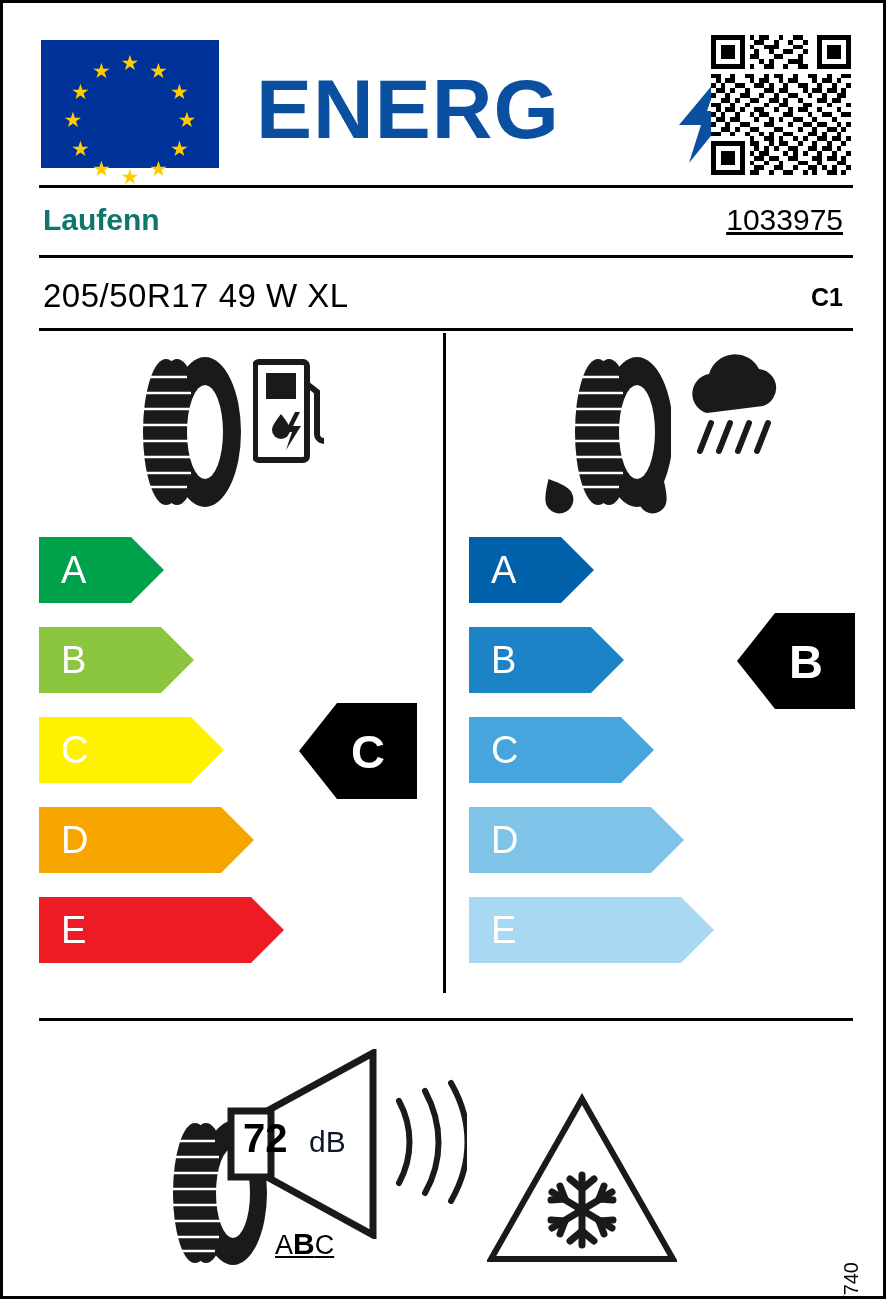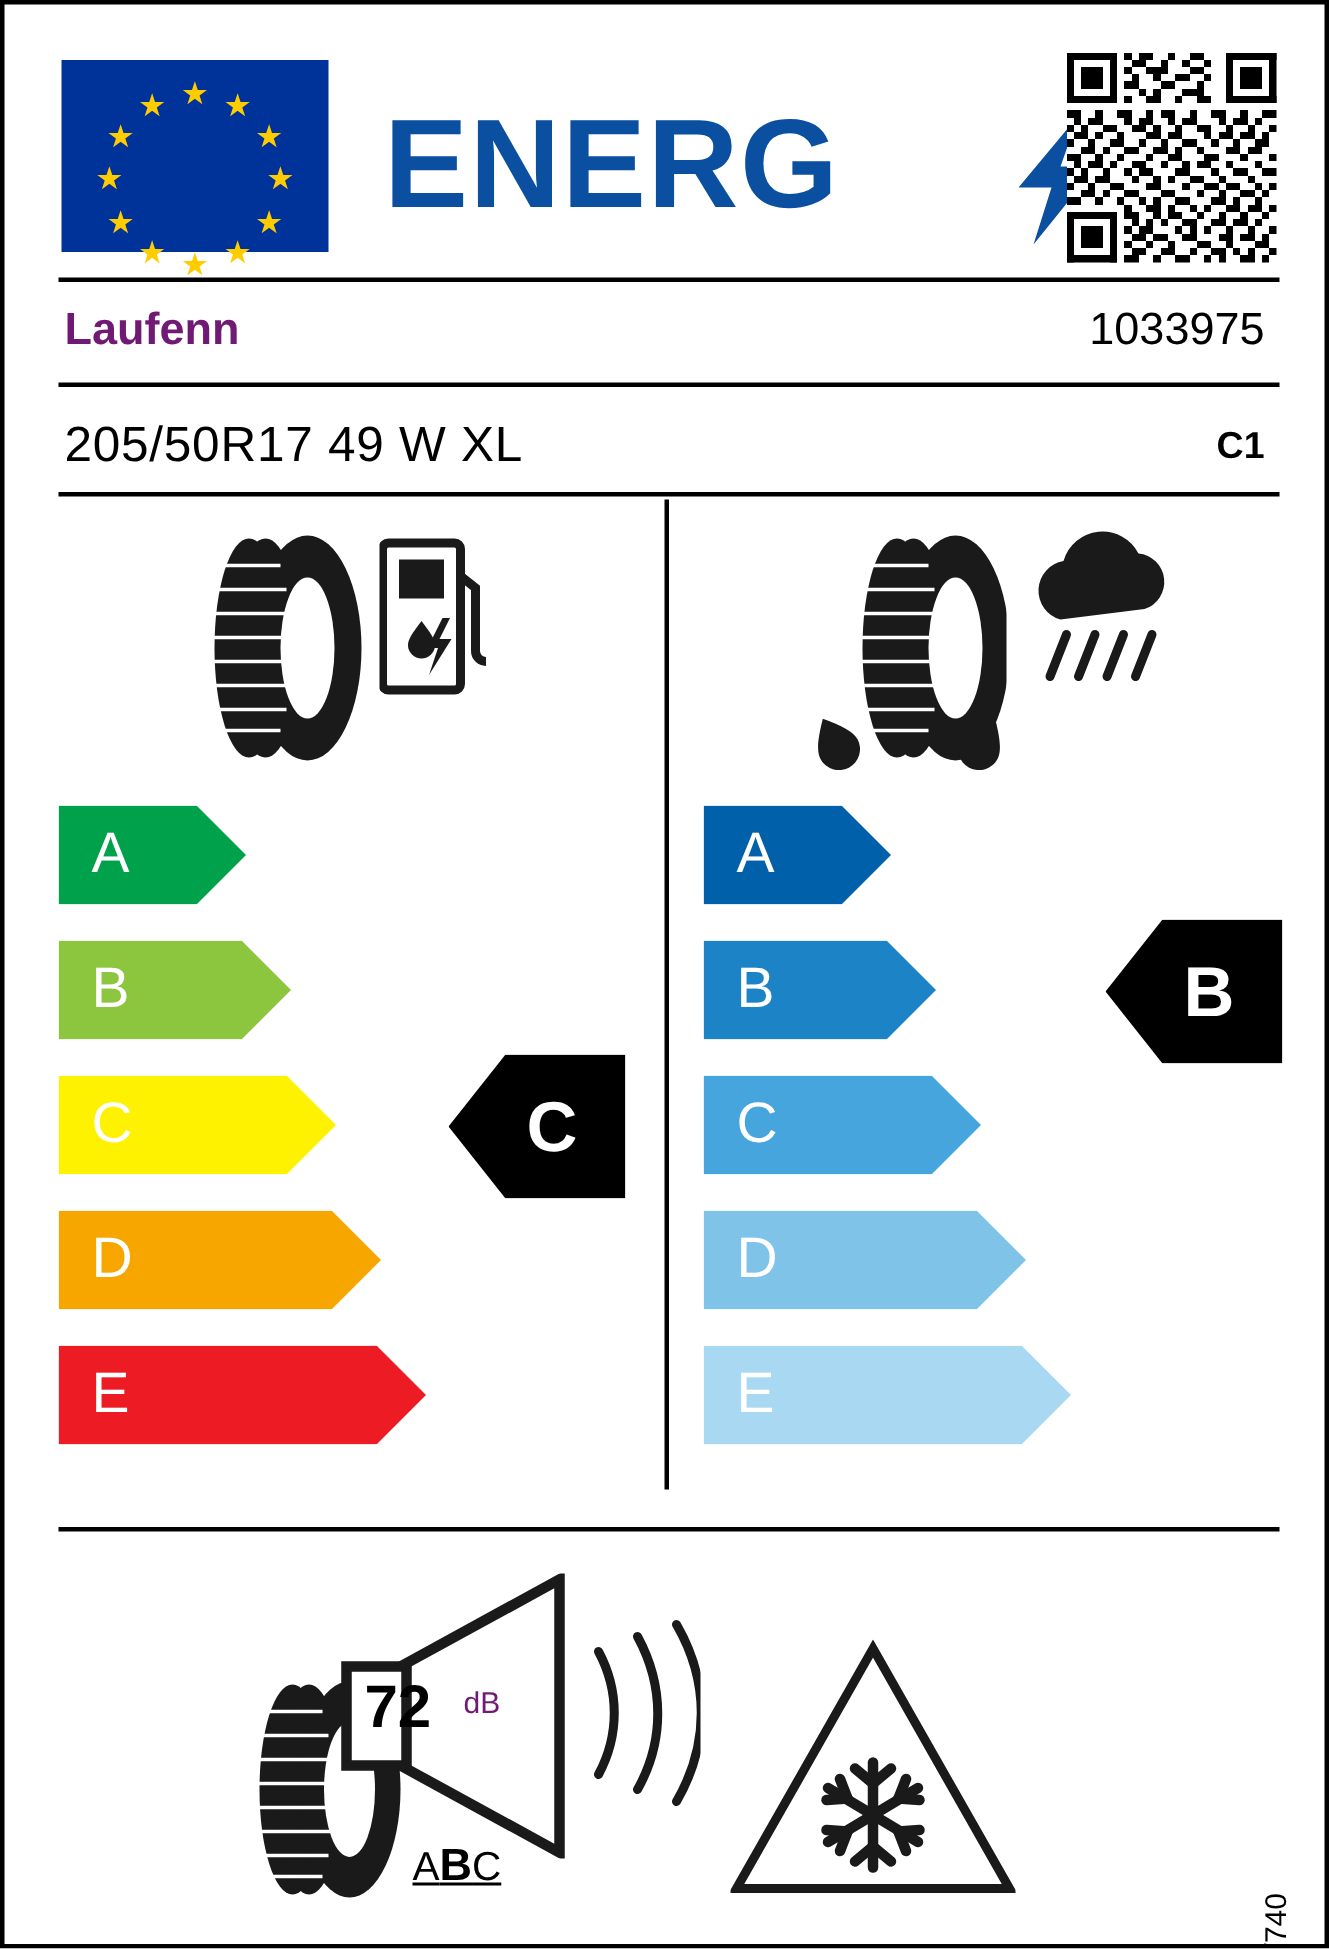--- a/index.html
+++ b/index.html
@@ -85,28 +85,29 @@
     background: #000;
   }
 
   
   .brand {
     position: absolute;
     left: 40px;
     top: 200px;
     font-size: 30px;
     font-weight: bold;
-    color: #701a75;
+    color: #0f766e;
   }
   .sku {
     position: absolute;
     right: 40px;
     top: 200px;
     font-size: 30px;
     color: #000;
+    text-decoration: underline;
   }
 
   
   .size {
     position: absolute;
     left: 40px;
     top: 274px;
     font-size: 33px;
     color: #000;
     letter-spacing: 0.5px;
@@ -164,22 +165,22 @@
 
   
   .db-value {
     position: absolute;
     font-size: 40px;
     font-weight: bold;
     color: #000;
   }
   .db-unit {
     position: absolute;
-    font-size: 20px;
-    color: #701a75;
+    font-size: 30px;
+    color: #0f172a;
   }
   .noise-classes {
     position: absolute;
     font-size: 27px;
     color: #000;
     text-decoration: underline;
   }
   .noise-classes .sel {
     font-weight: bold;
     font-size: 30px;

